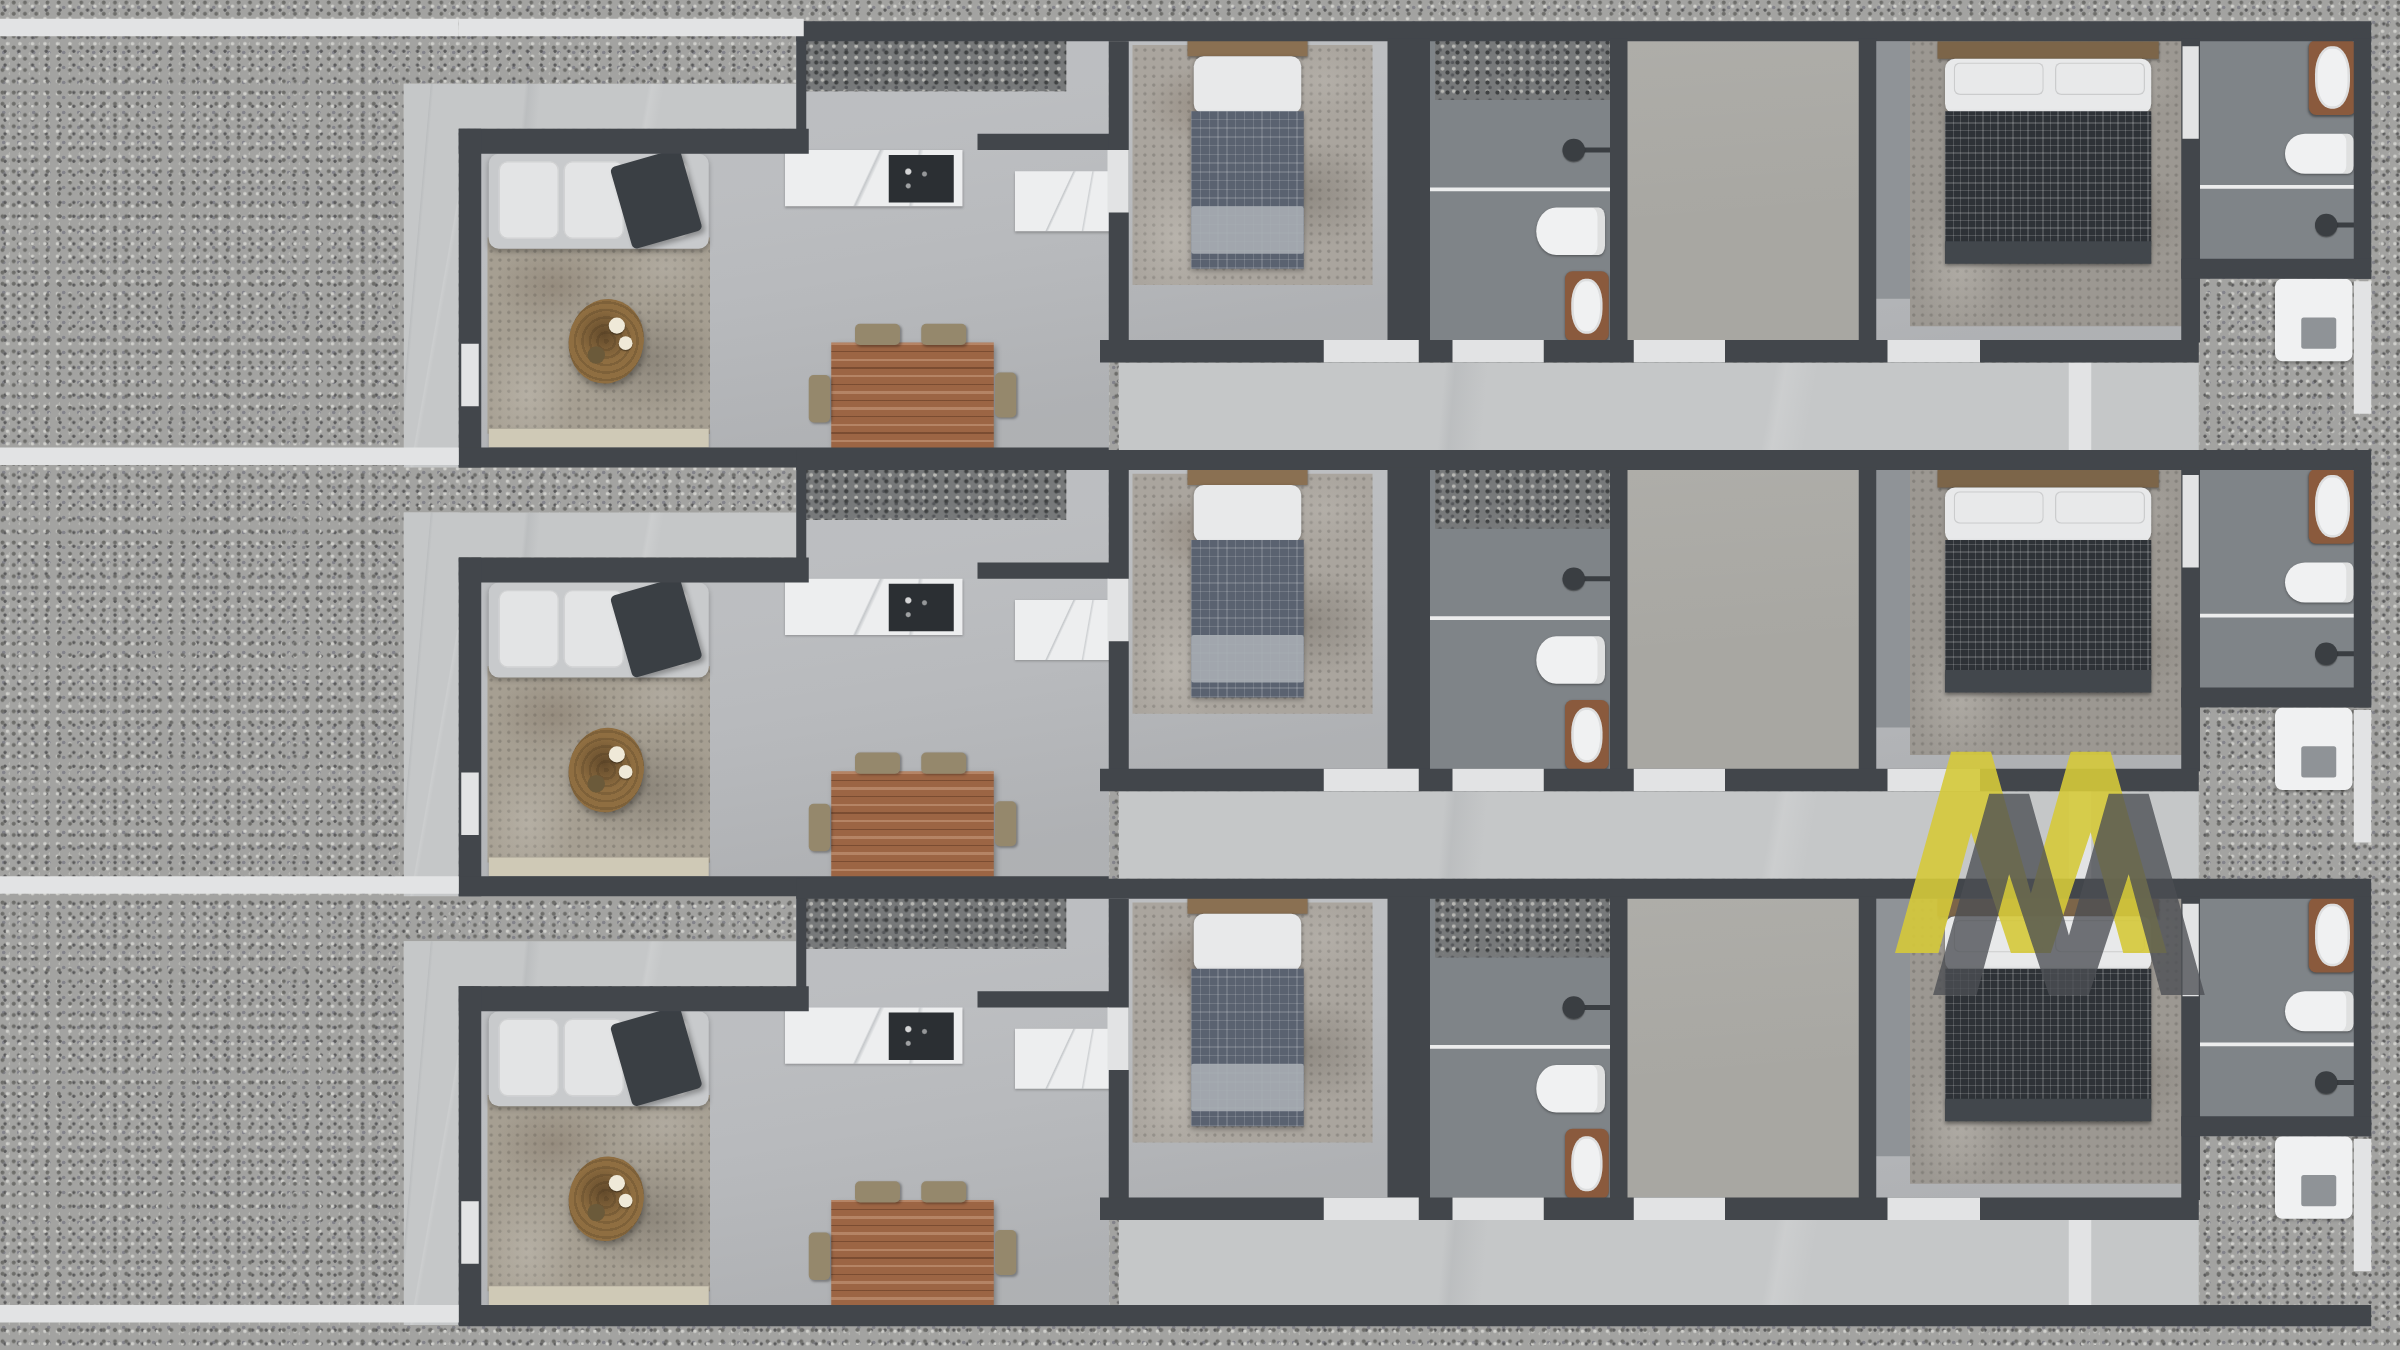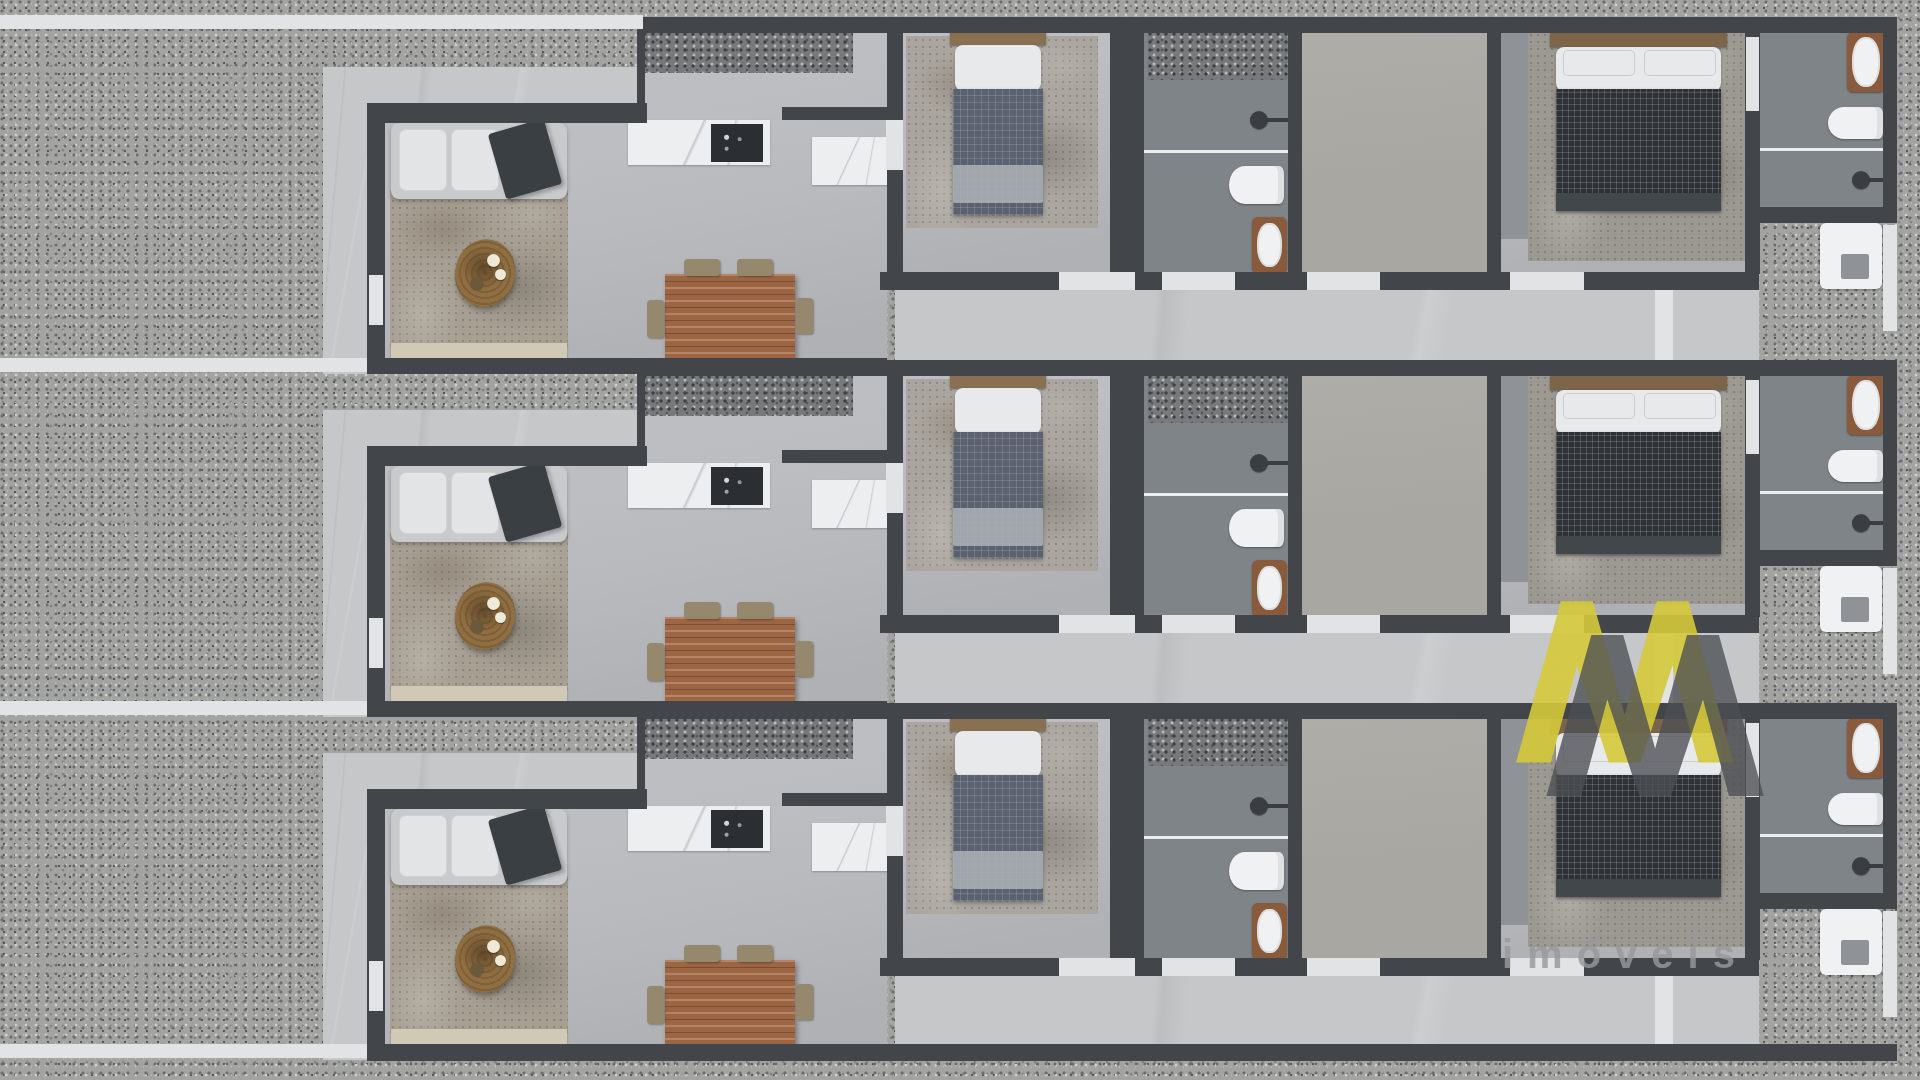--- a/index.html
+++ b/index.html
@@ -375,15 +375,14 @@
 
   <div id="watermark">
     <svg id="logo" viewBox="0 0 345 280" preserveAspectRatio="none">
       <defs>
         <path id="mshape" d="M0,230 L62,10 L106,10 L150,165 L194,10 L238,10 L300,230
                              L252,230 L216,98 L172,230 L128,230 L84,98 L48,230 Z"></path>
       </defs>
       <use href="#mshape" id="logo-m-yellow" opacity="0.9" fill="#d5c93a"></use>
       <use href="#mshape" id="logo-m-gray" transform="translate(42,46)" opacity="0.78" fill="#4b4e53"></use>
     </svg>
-    <div id="subtitle">imóveis</div>
   </div>
 </div>
 
 </body></html>

